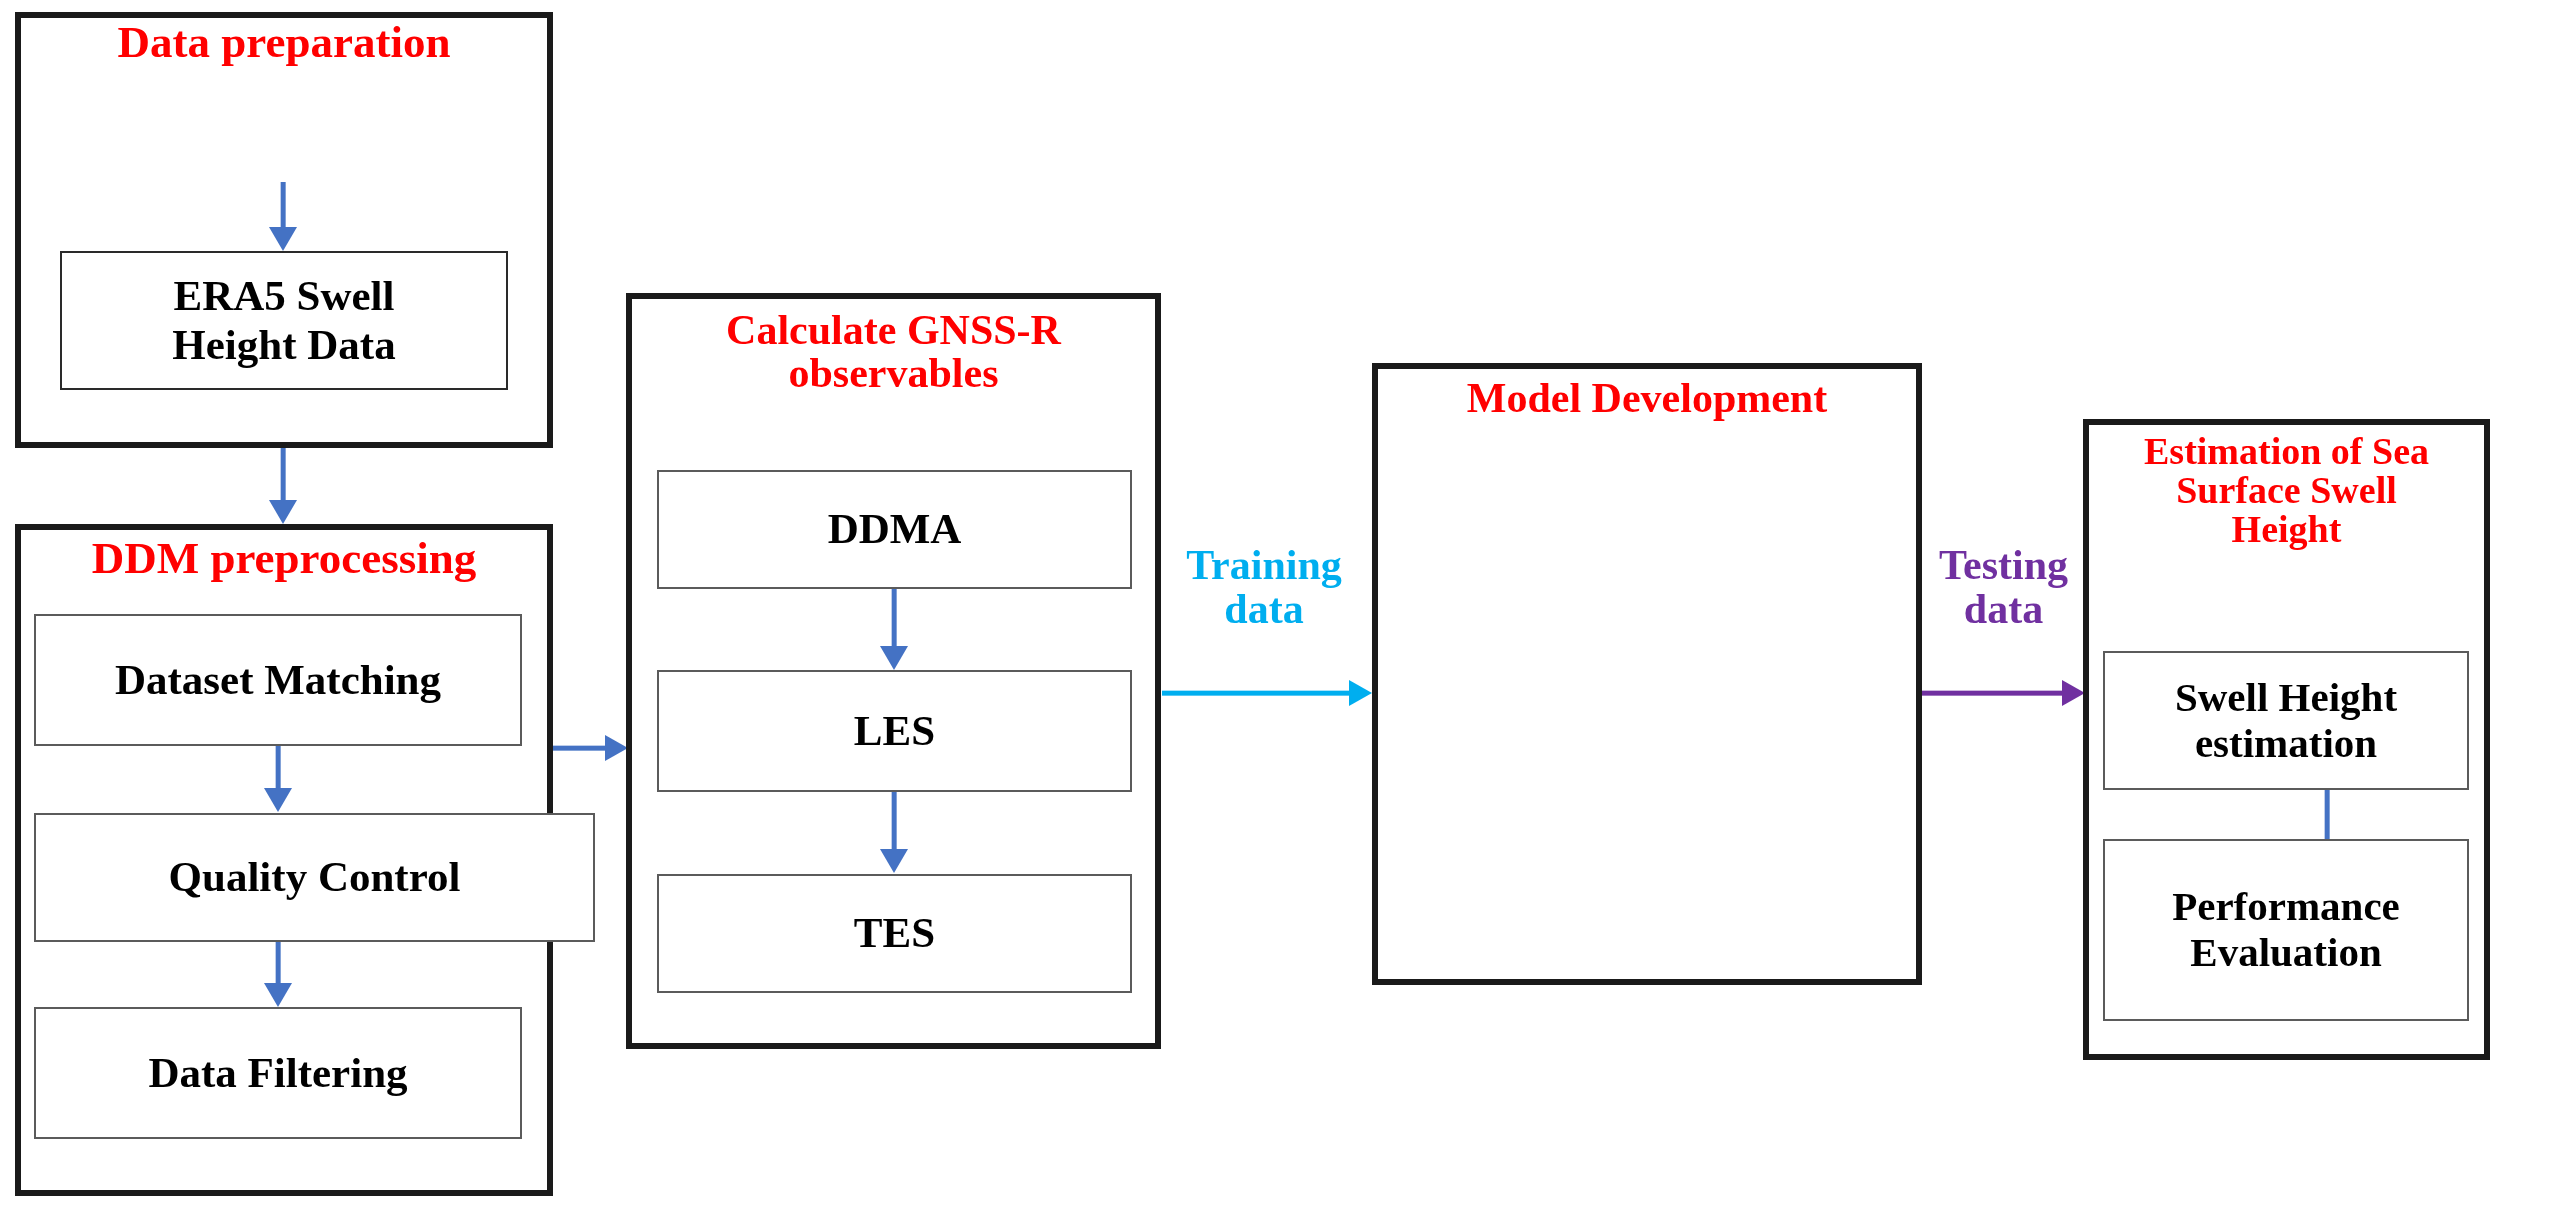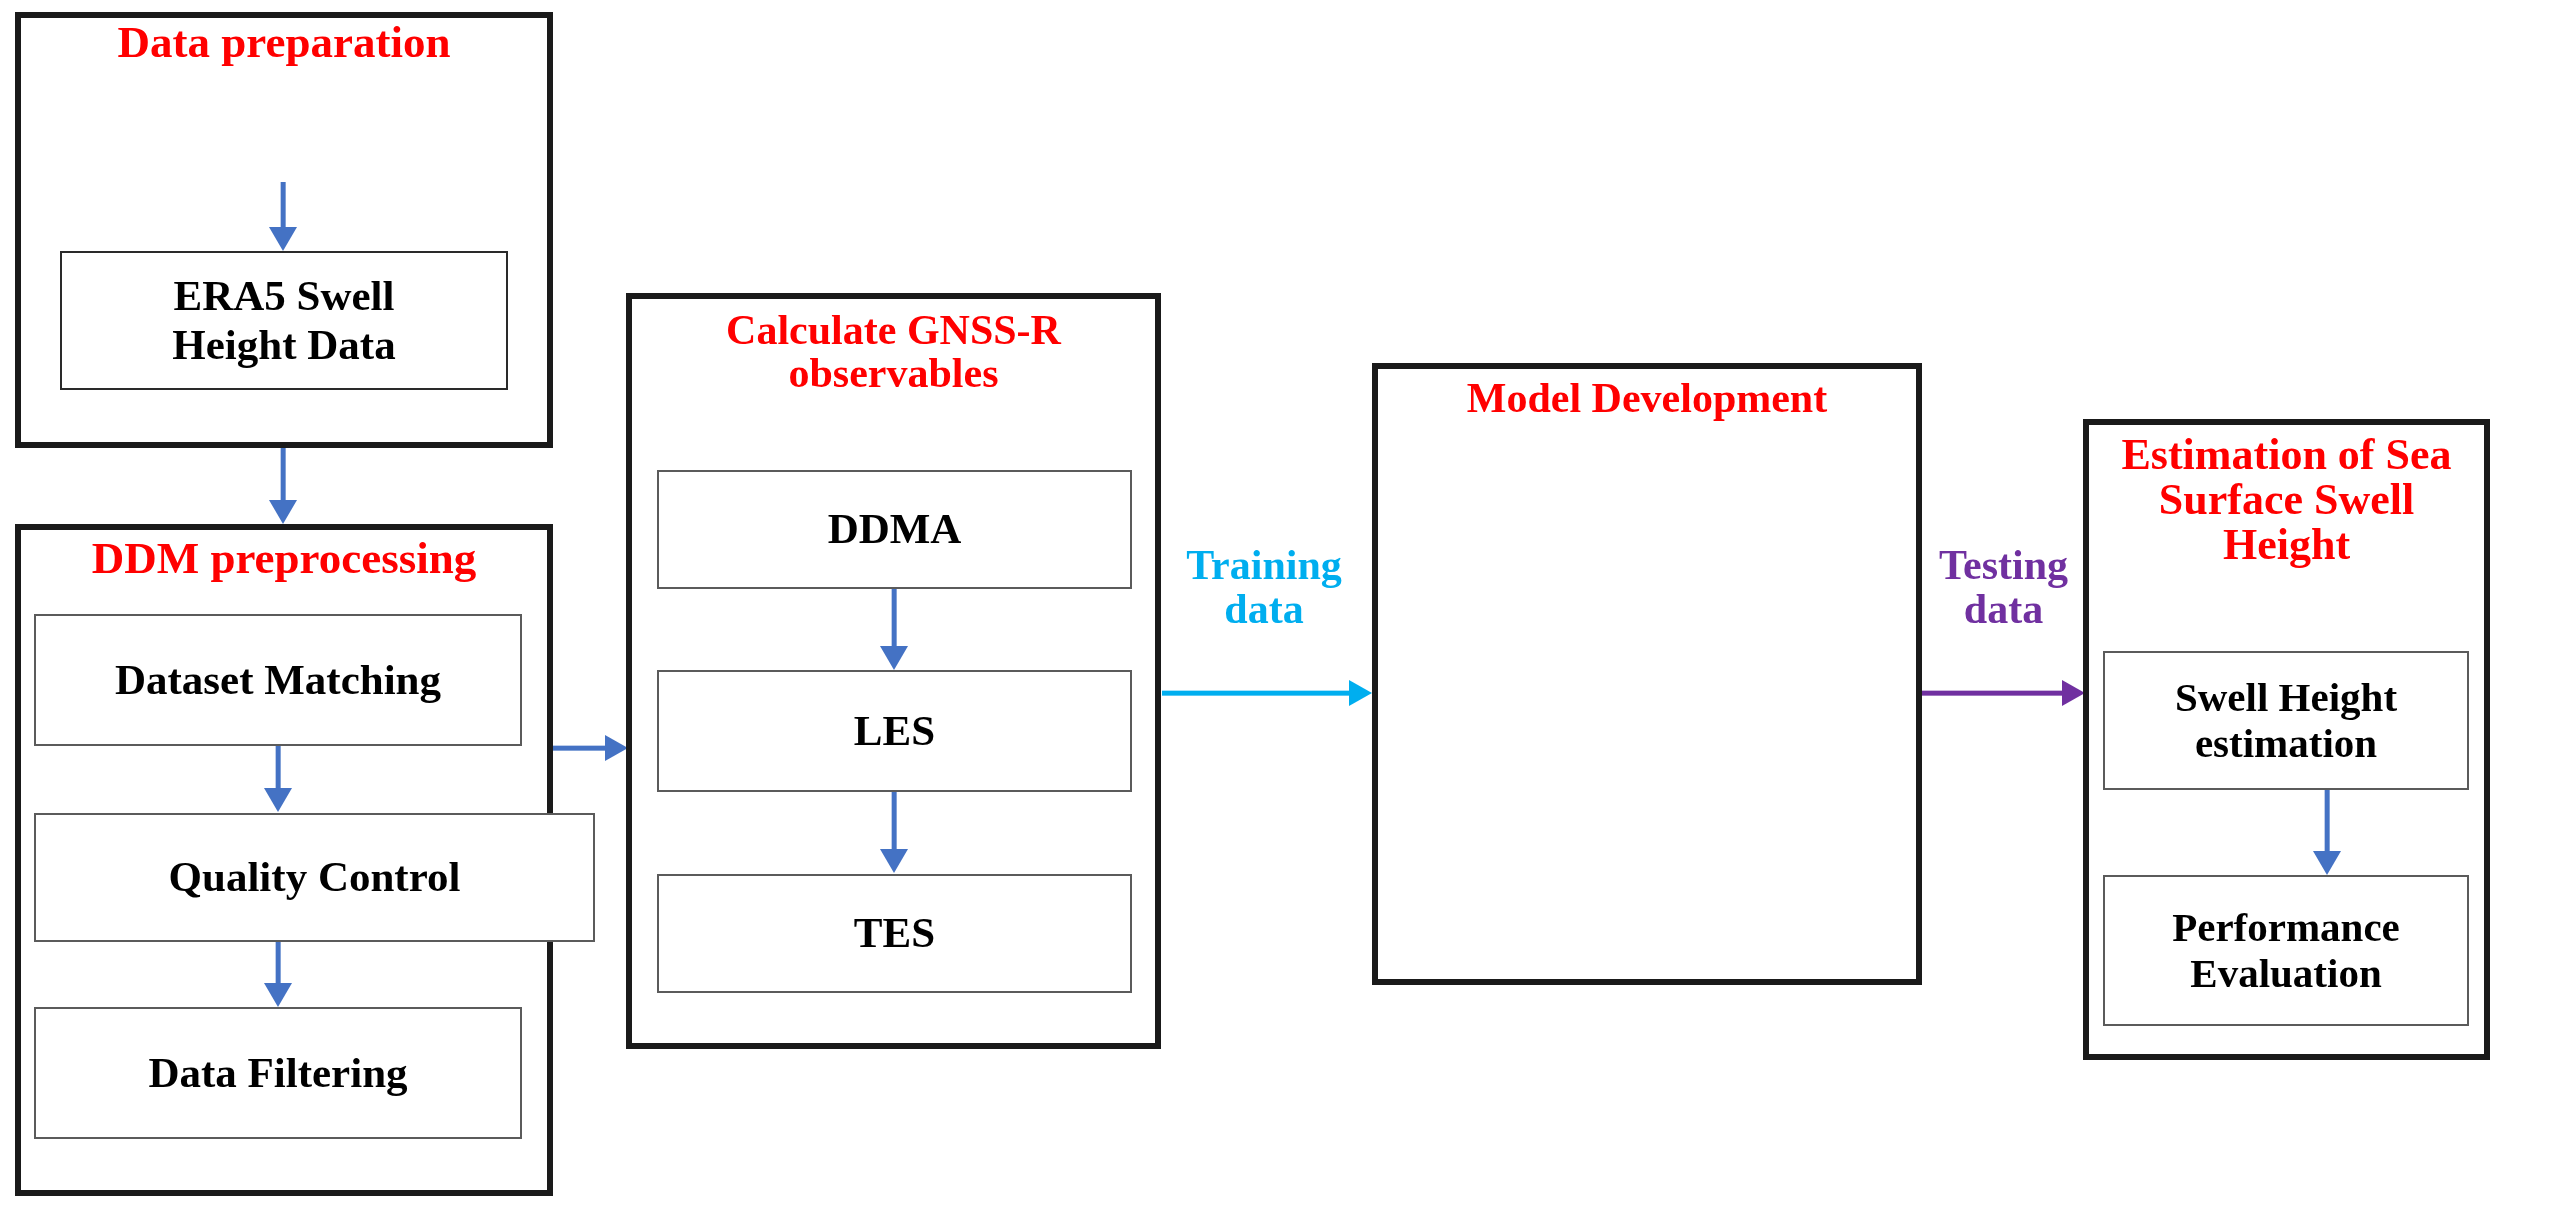--- a/index.html
+++ b/index.html
@@ -189,31 +189,31 @@
   </div>
 
   <div class="flow-label" style="left:1922px; top:543px; width:163px; font-size:42px; color:#7030A0;">Testing
 data</div>
   <div class="arrow-h" style="left:1922px; top:678px; width:163px; height:30px; color:#7030A0;">
     <div class="shaft"></div>
     <div class="head"></div>
   </div>
 
   <div class="stage" style="left:2083px; top:419px; width:407px; height:641px;">
-    <div class="stage-title" style="font-size:44px; margin-top:6.8px;">Estimation of Sea
+    <div class="stage-title" style="font-size:38px; margin-top:6.8px;">Estimation of Sea
 Surface Swell
 Height</div>
   </div>
   <div class="subbox" style="left:2103px; top:651px; width:366px; height:139px;">
     <span class="txt" style="font-size:41px;">Swell Height
 estimation</span>
   </div>
   <div class="arrow-v" style="left:2312px; top:790px; width:30px; height:85px; color:#4472C4;">
     <div class="shaft"></div>
     <div class="head"></div>
   </div>
-  <div class="subbox" style="left:2103px; top:875px; width:366px; height:151px;">
+  <div class="subbox" style="left:2103px; top:839px; width:366px; height:182px;">
     <span class="txt" style="font-size:41px;">Performance
 Evaluation</span>
   </div>
 
 </div>
 
 
 </body></html>

